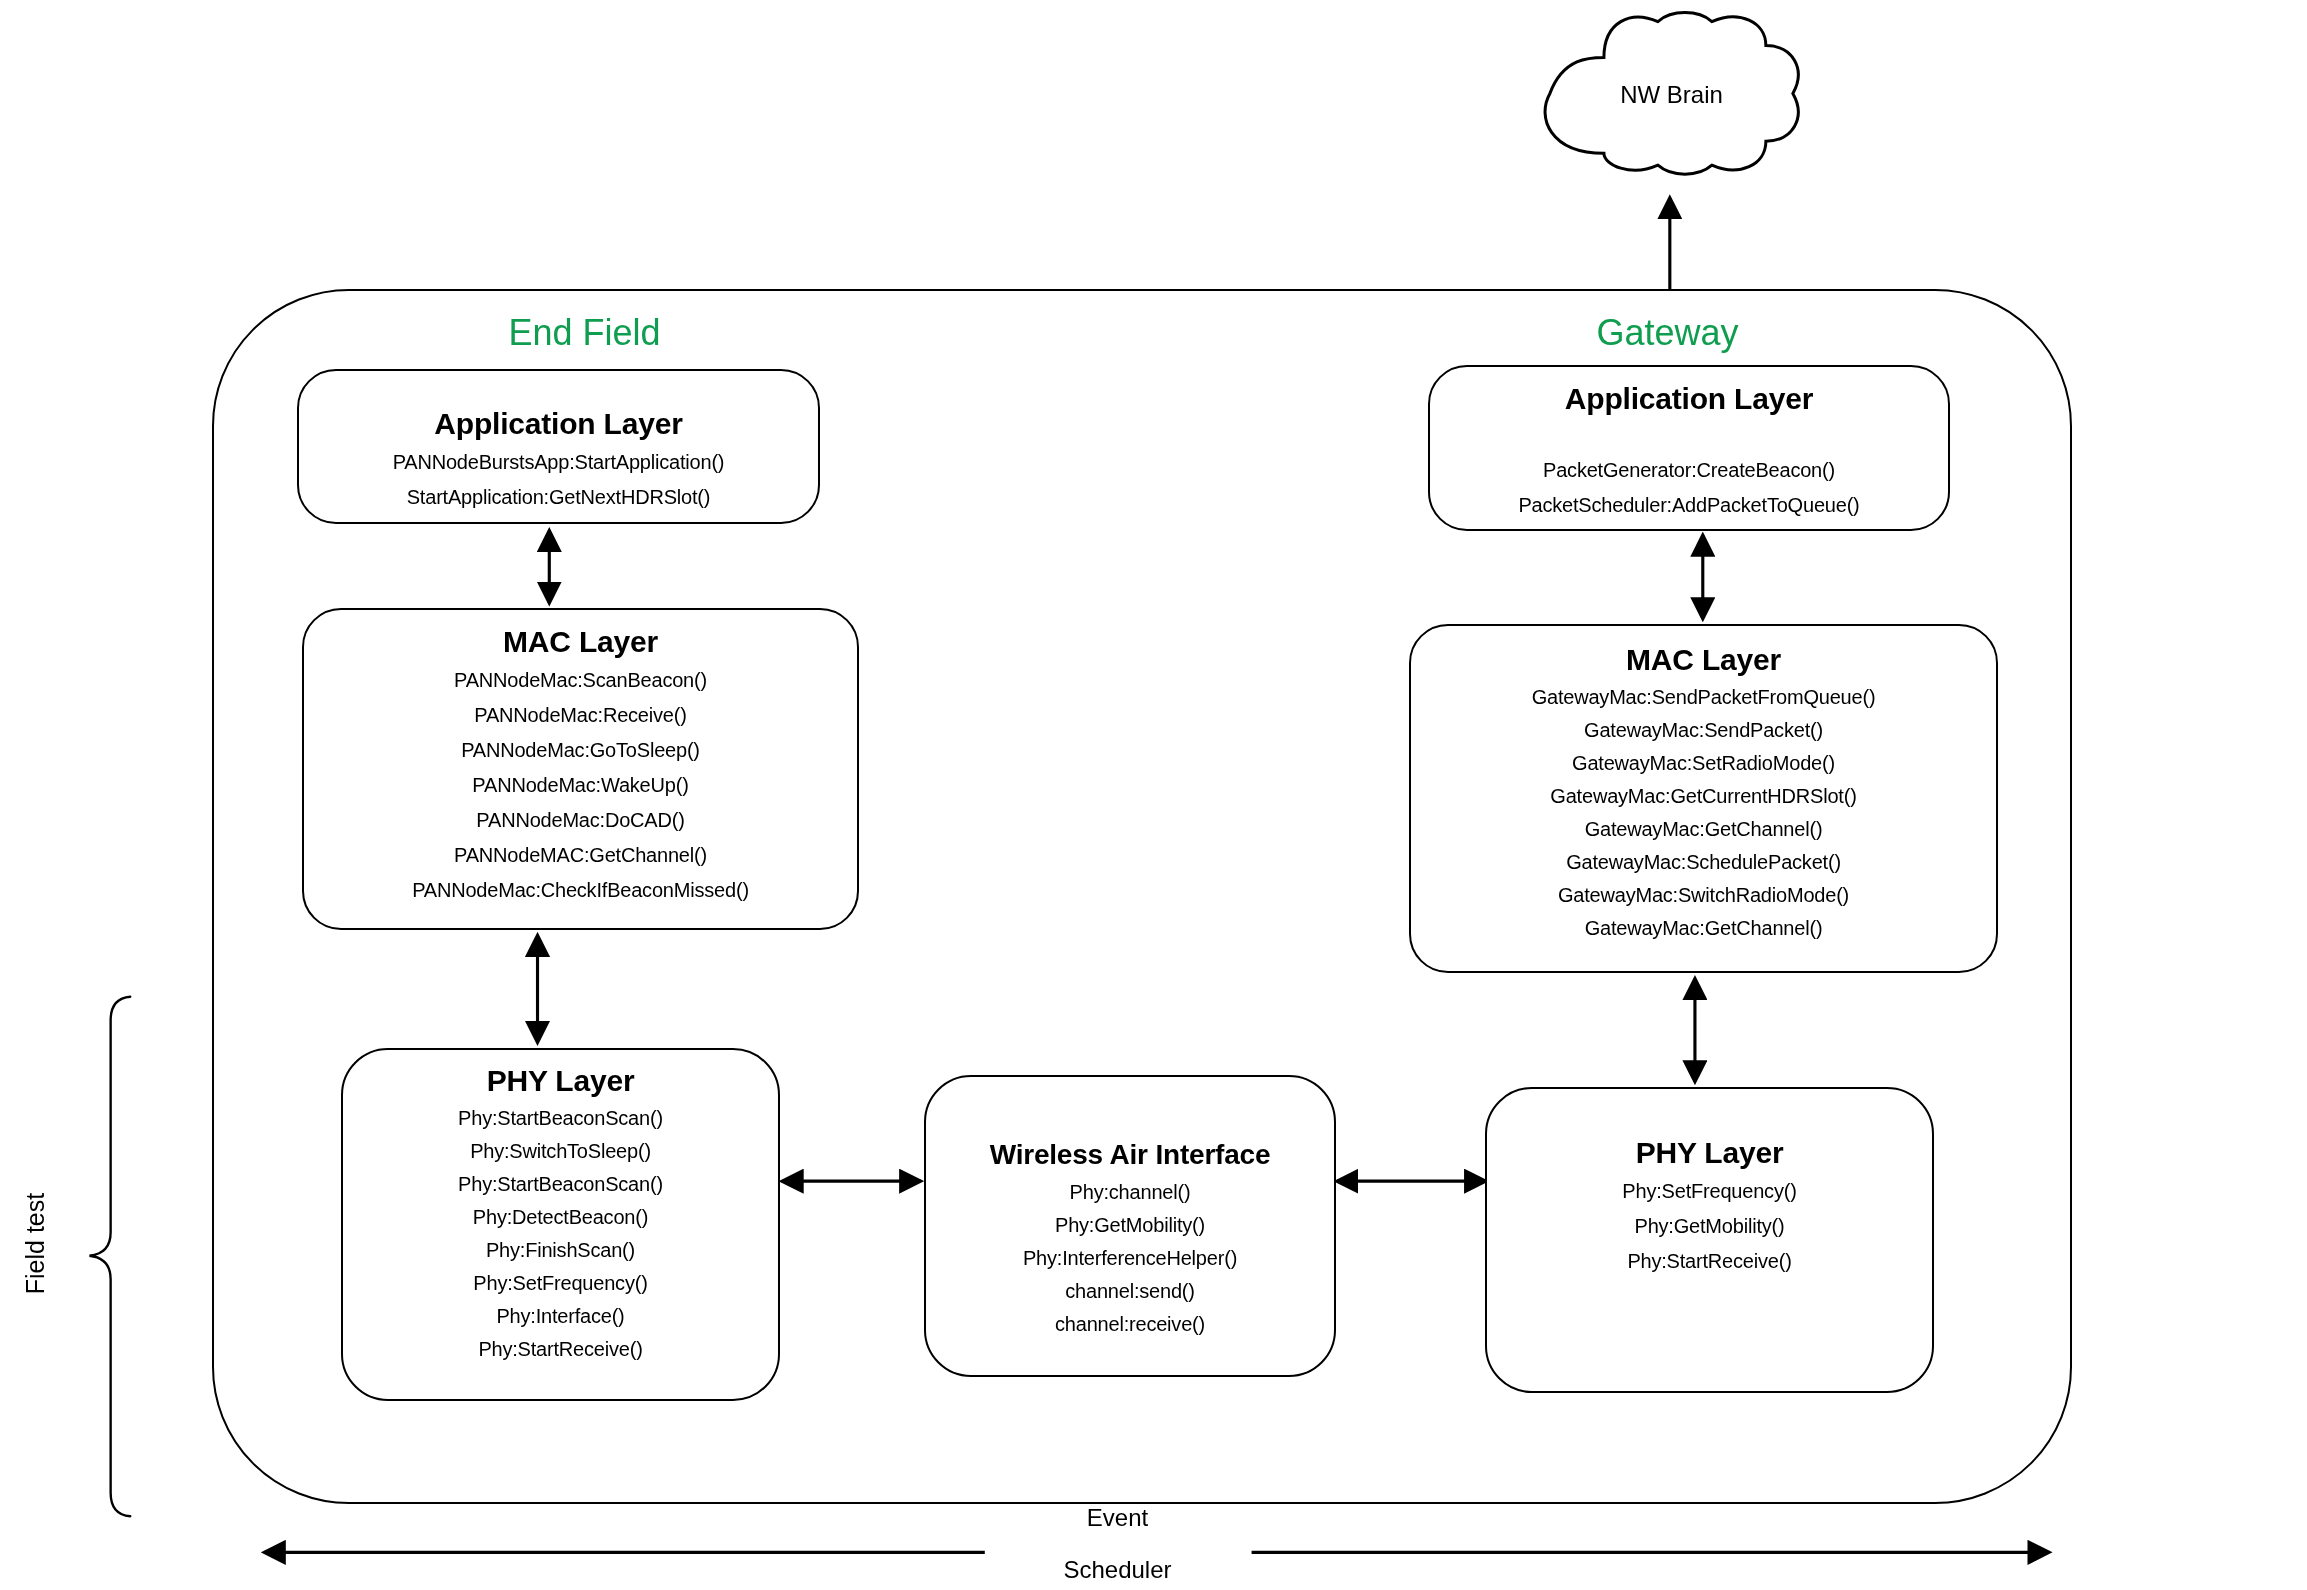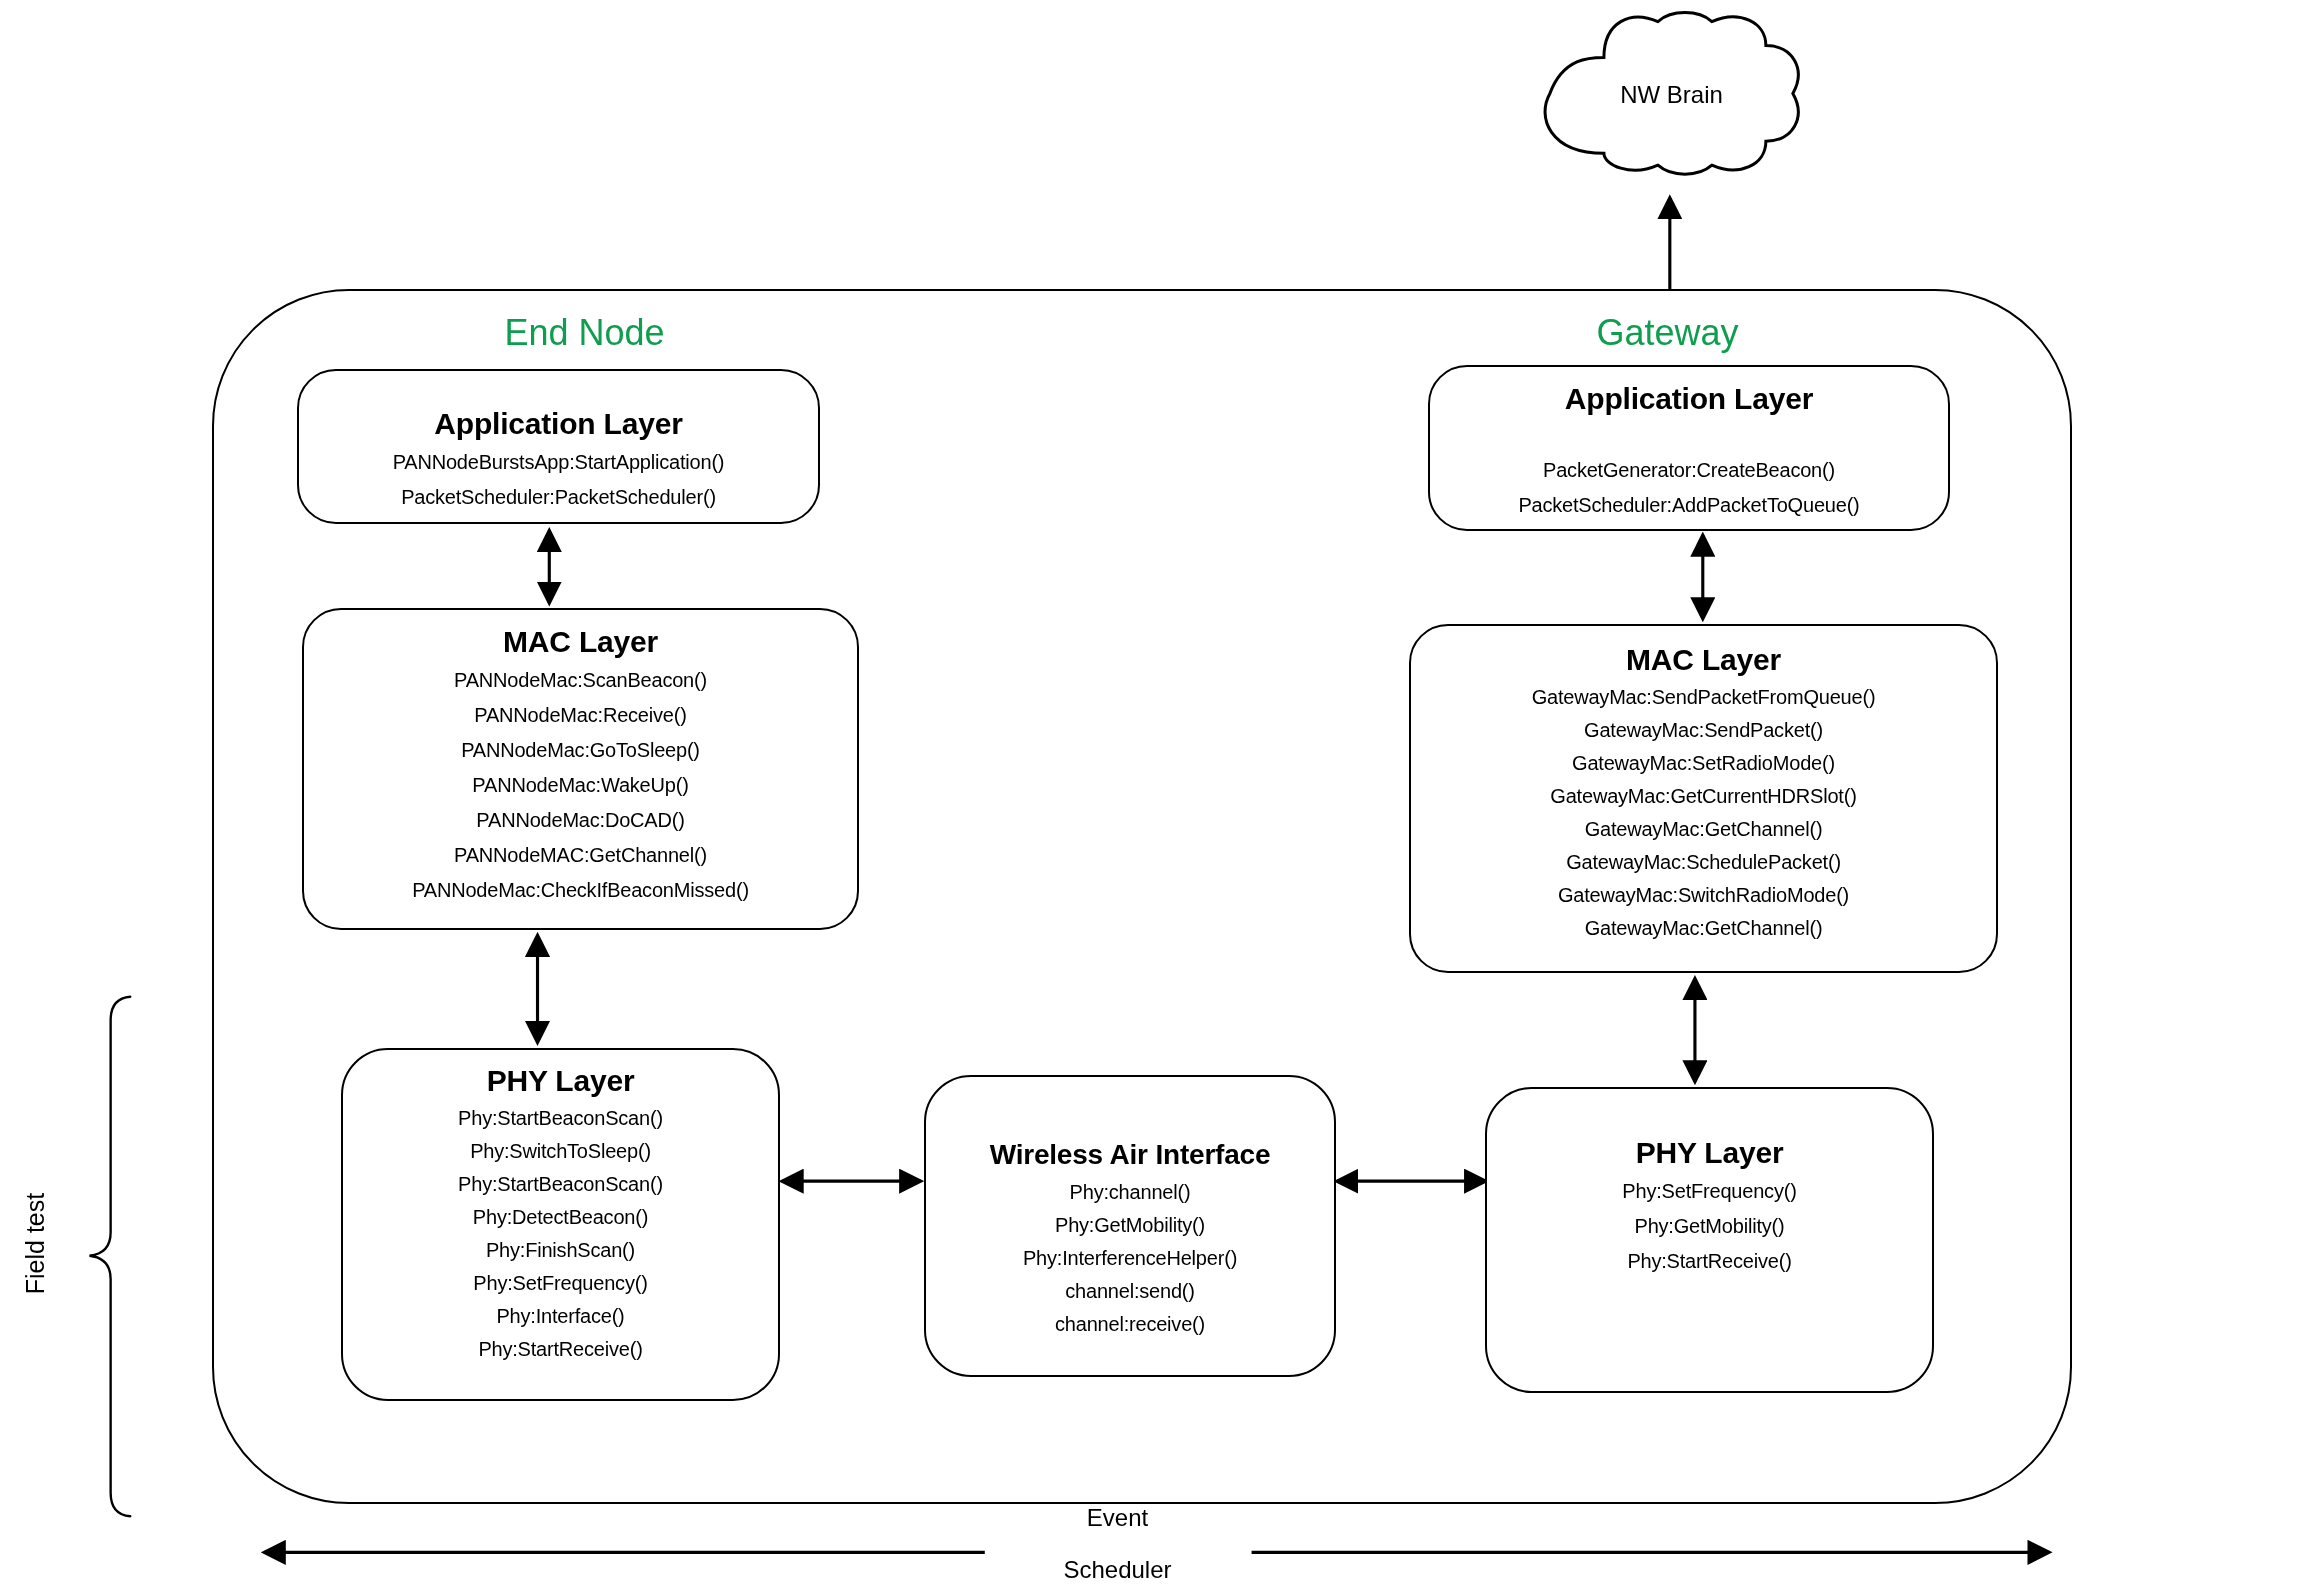--- a/index.html
+++ b/index.html
@@ -80,27 +80,27 @@
 
     <path d="M166,1270 Q141,1272 141,1300 L141,1570 Q141,1597 114,1600 Q141,1603 141,1630 L141,1902 Q141,1930 166,1932" fill="none" stroke="#000" stroke-width="3" stroke-linecap="round"></path>
 
     <path d="M2796,336 Q2823,338 2823,366 L2823,1046 Q2823,1075 2851,1078 Q2823,1081 2823,1110 L2823,1942 Q2823,1972 2796,1974" fill="none" stroke="#000" stroke-width="3" stroke-linecap="round"></path>
   </svg>
 
   <div class="outer-rect"></div>
 
   <div class="cloud-label" style="left:1554px;top:80px;">NW Brain</div>
 
-  <div class="node-label" style="left:349px;top:312px;">End Node</div>
+  <div class="node-label" style="left:349px;top:312px;">End Field</div>
   <div class="node-label" style="left:1432px;top:312px;">Gateway</div>
 
   <div class="box" style="left:297px;top:369px;width:523px;height:155px;padding-top:35px;">
     <div class="box-title">Application Layer</div>
     <div class="box-line">PANNodeBurstsApp:StartApplication()</div>
-    <div class="box-line">PacketScheduler:PacketScheduler()</div>
+    <div class="box-line">StartApplication:GetNextHDRSlot()</div>
   </div>
 
   <div class="box" style="left:302px;top:608px;width:557px;height:322px;padding-top:14px;">
     <div class="box-title">MAC Layer</div>
     <div class="box-line">PANNodeMac:ScanBeacon()</div>
     <div class="box-line">PANNodeMac:Receive()</div>
     <div class="box-line">PANNodeMac:GoToSleep()</div>
     <div class="box-line">PANNodeMac:WakeUp()</div>
     <div class="box-line">PANNodeMac:DoCAD()</div>
     <div class="box-line">PANNodeMAC:GetChannel()</div>

